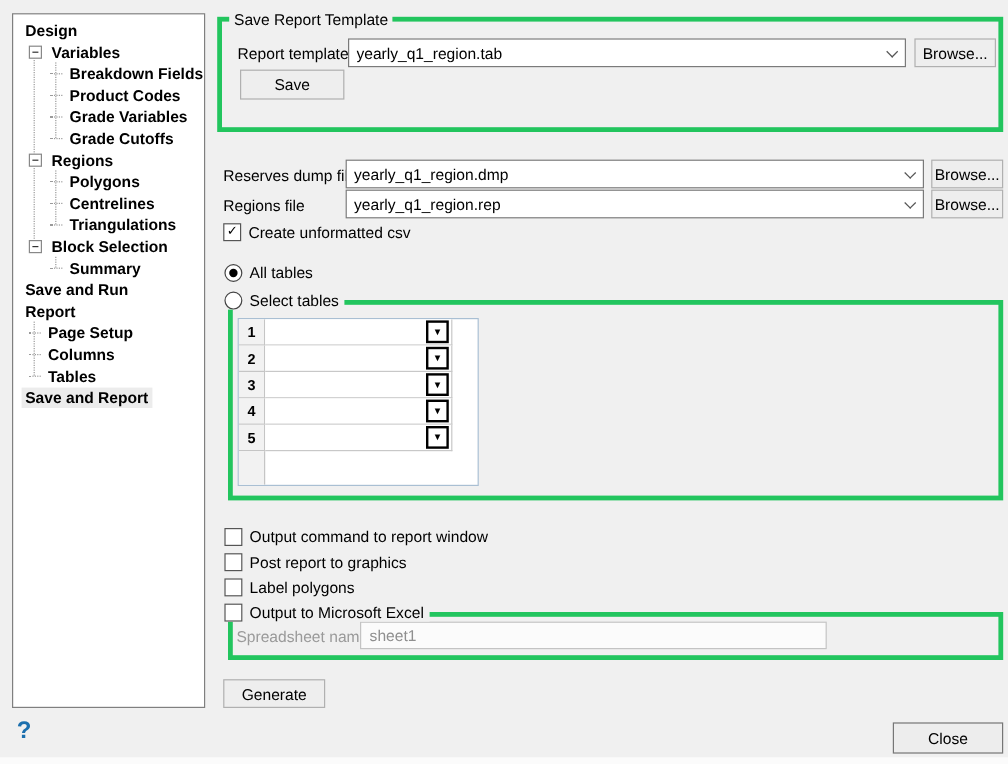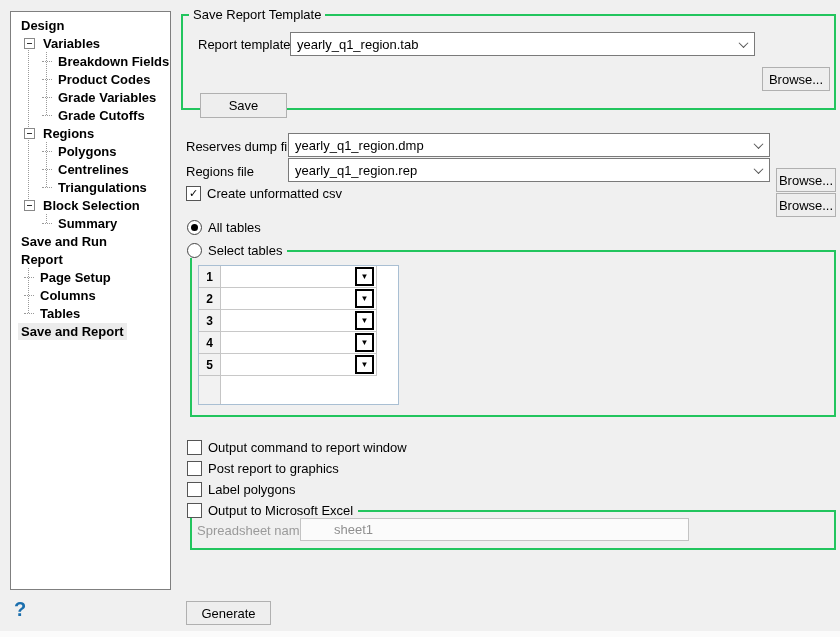--- a/index.html
+++ b/index.html
@@ -15,42 +15,42 @@
   .t-row.l2{padding-left:31px;}
   .exp{width:9px;height:9px;border:1px solid #888;background:#fff;position:relative;
        margin-right:5px;flex:none;box-sizing:content-box;}
   .exp::after{content:"";position:absolute;left:2px;right:2px;top:4px;height:1px;background:#333;}
   .conn{width:10px;height:0;border-top:1px dotted #9a9a9a;margin-right:3px;flex:none;}
   .t-label{padding:1px 3px;font-weight:bold;}
   .t-row.selected .t-label{background:#ececec;}
   .vline{position:absolute;width:0;border-left:1px dotted #9a9a9a;}
 
   
-  .grp{position:absolute;border:2px solid #22c55e;box-sizing:border-box;padding-left:44px;}
+  .grp{position:absolute;border:4px solid #22c55e;box-sizing:border-box;padding-left:44px;}
   .grp-title{position:absolute;top:-9px;left:6px;background:#f0f0f0;padding:0 4px;}
 
   
   .btn{position:absolute;display:flex;align-items:center;justify-content:center;
-       background:#eeeeee;border:1px solid #b0b0b0;box-sizing:border-box;cursor:default;margin-top:35px;}
+       background:#eeeeee;border:1px solid #b0b0b0;box-sizing:border-box;cursor:default;}
   .btn.close{border-color:#767676;background:#ededed;}
 
   
   .combo{position:absolute;background:#fff;border:1px solid #7a7a7a;box-sizing:border-box;
          display:flex;align-items:center;}
   .combo input{border:none;outline:none;flex:1;min-width:0;
                font:13px "Liberation Sans","DejaVu Sans",sans-serif;
                padding:0 0 0 6px;background:transparent;color:#000;}
   .chev{width:22px;height:100%;display:flex;align-items:center;justify-content:center;flex:none;}
   .chev i{width:6px;height:6px;border-right:1.4px solid #555;border-bottom:1.4px solid #555;
           transform:rotate(45deg) translate(-1px,-1px);}
   .txtfield{position:absolute;background:#fbfbfb;border:1px solid #c3c3c3;box-sizing:border-box;
             display:flex;align-items:center;}
   .txtfield input{border:none;outline:none;flex:1;min-width:0;
                   font:13px "Liberation Sans","DejaVu Sans",sans-serif;
-                  padding:0 0 0 7px;background:transparent;color:#8f8f8f;margin-left:26px;}
+                  padding:0 0 0 7px;background:transparent;color:#8f8f8f;}
 
   
   .cb,.rd{position:absolute;display:flex;align-items:center;gap:6px;cursor:default;}
   .cb .box{width:13px;height:13px;border:1px solid #555;background:#fff;flex:none;
            display:flex;align-items:center;justify-content:center;
            font-size:11px;line-height:1;box-sizing:content-box;}
   .rd .circle{width:13px;height:13px;border:1px solid #444;border-radius:50%;background:#fff;
               position:relative;flex:none;box-sizing:content-box;}
   .rd.sel .circle::after{content:"";position:absolute;inset:3px;background:#000;border-radius:50%;}
   .mask{background:#f0f0f0;padding-right:5px;z-index:2;}

